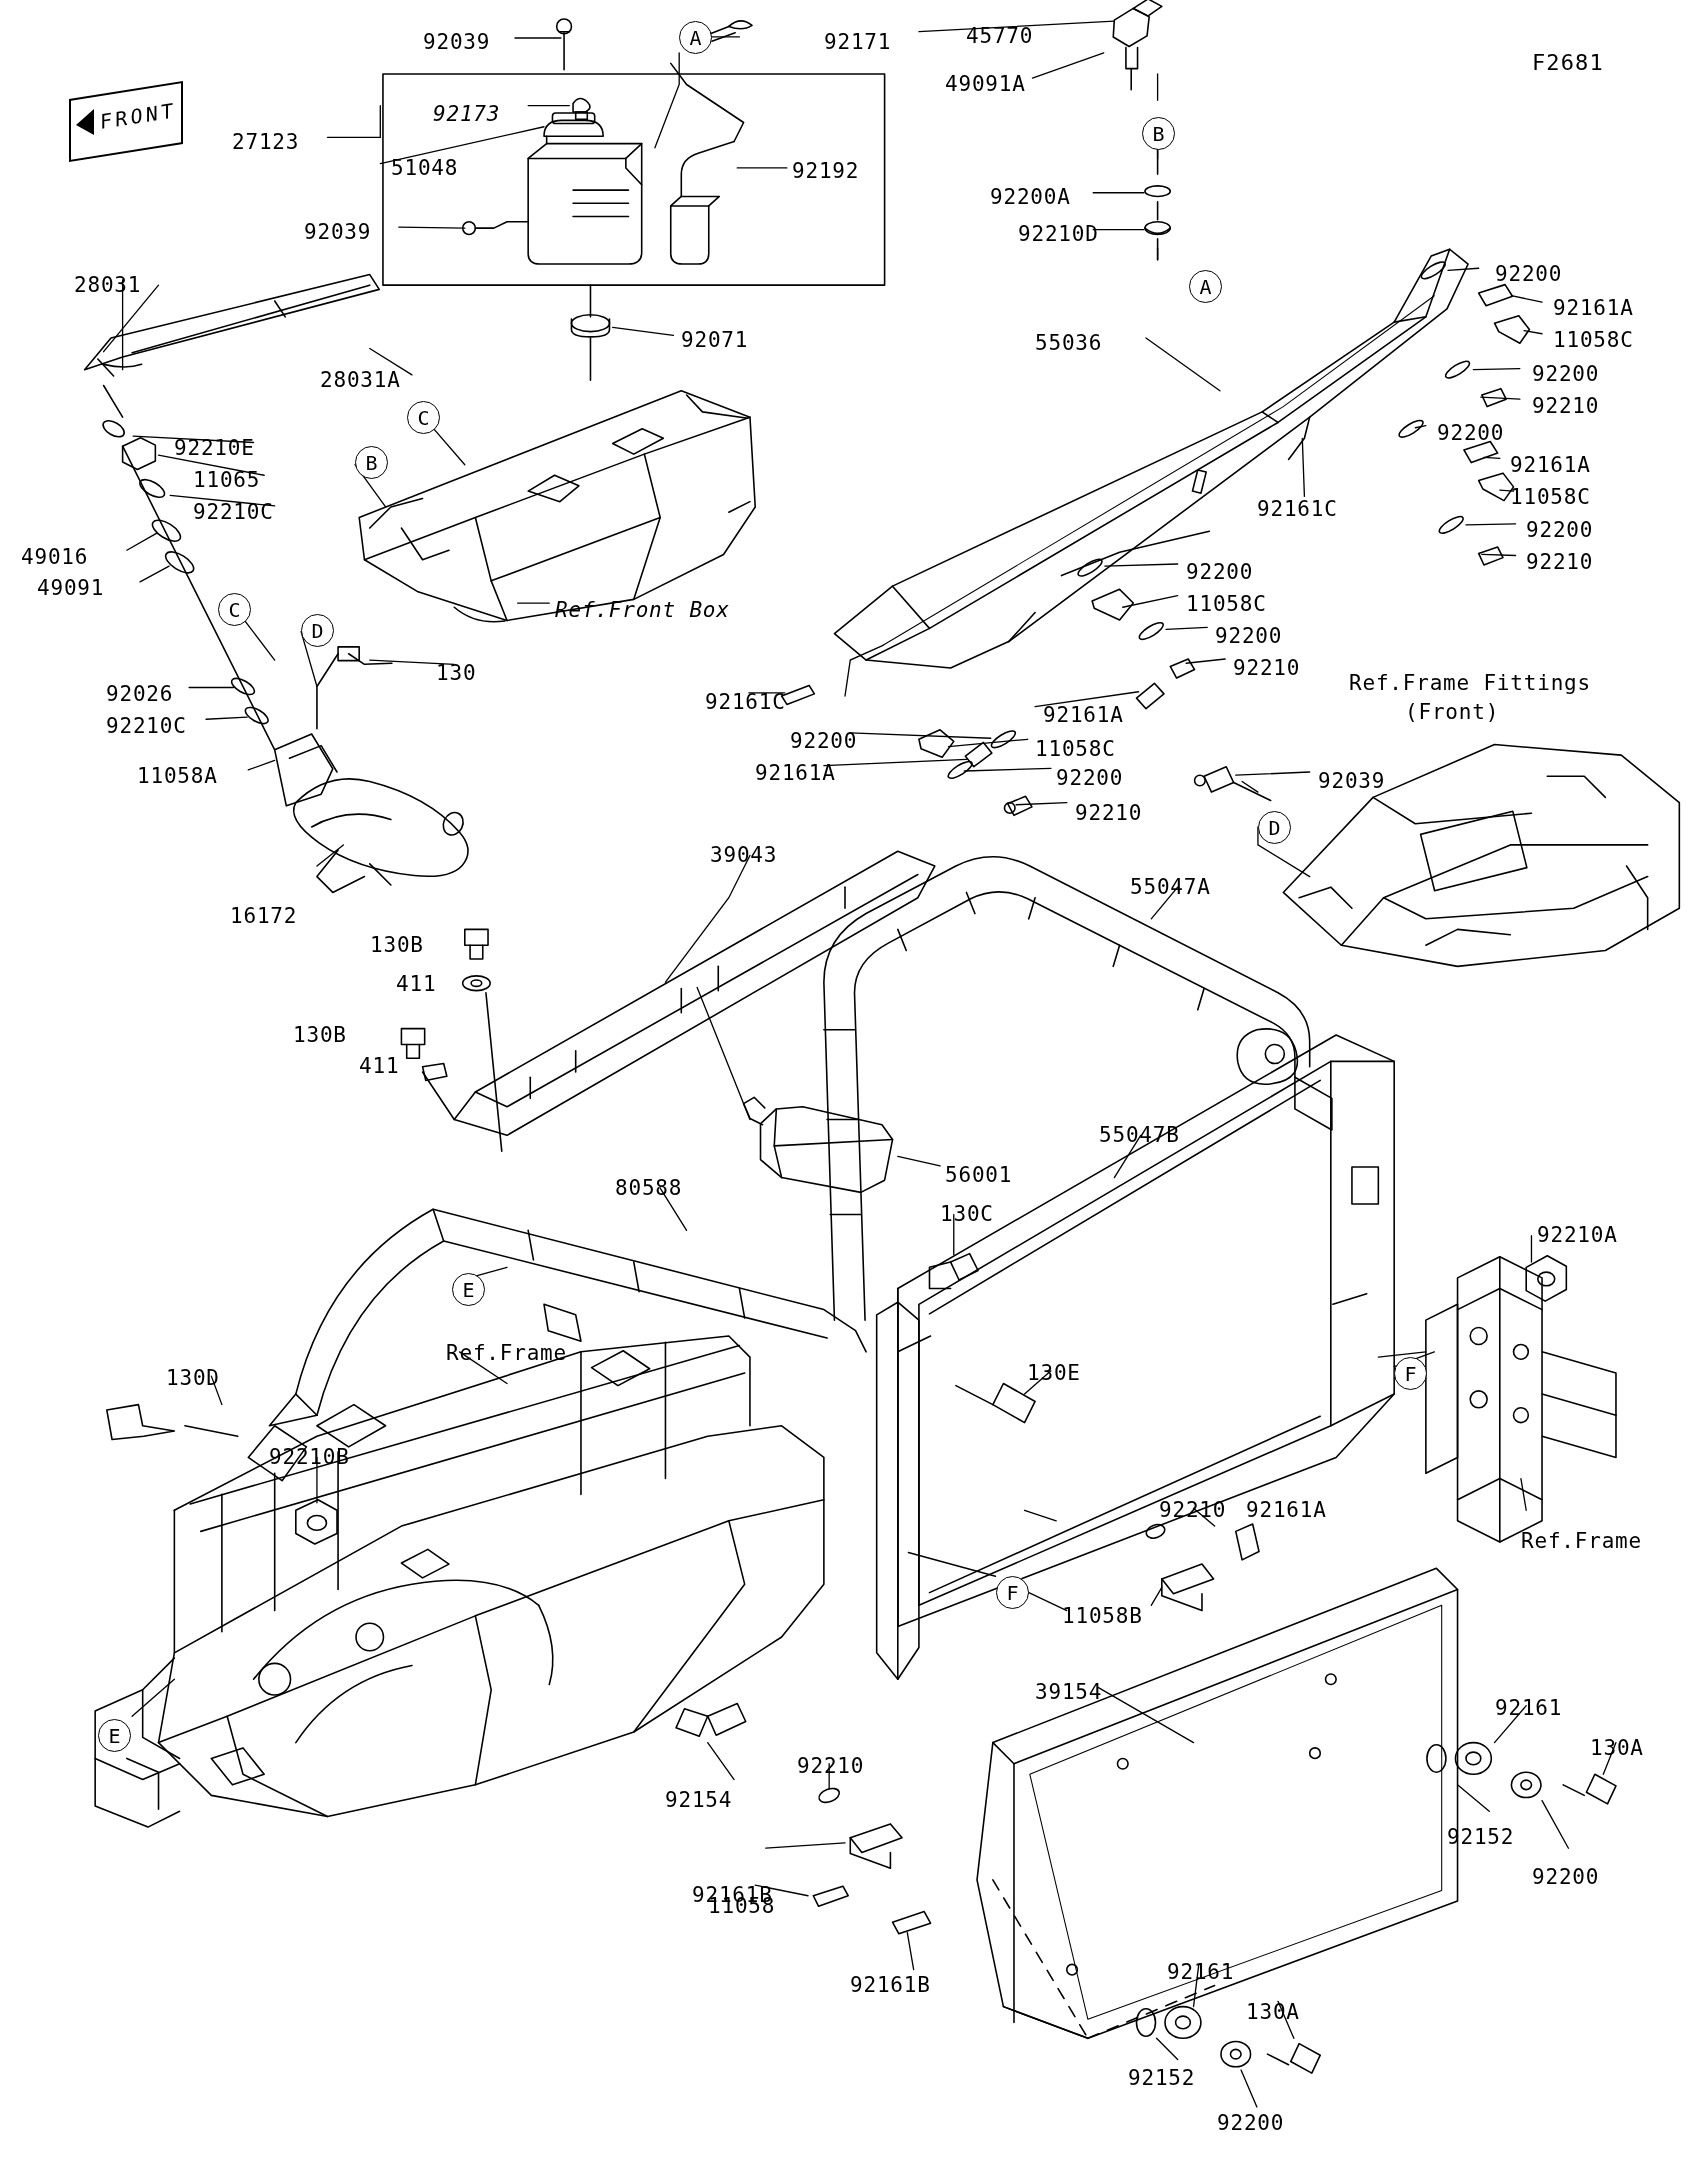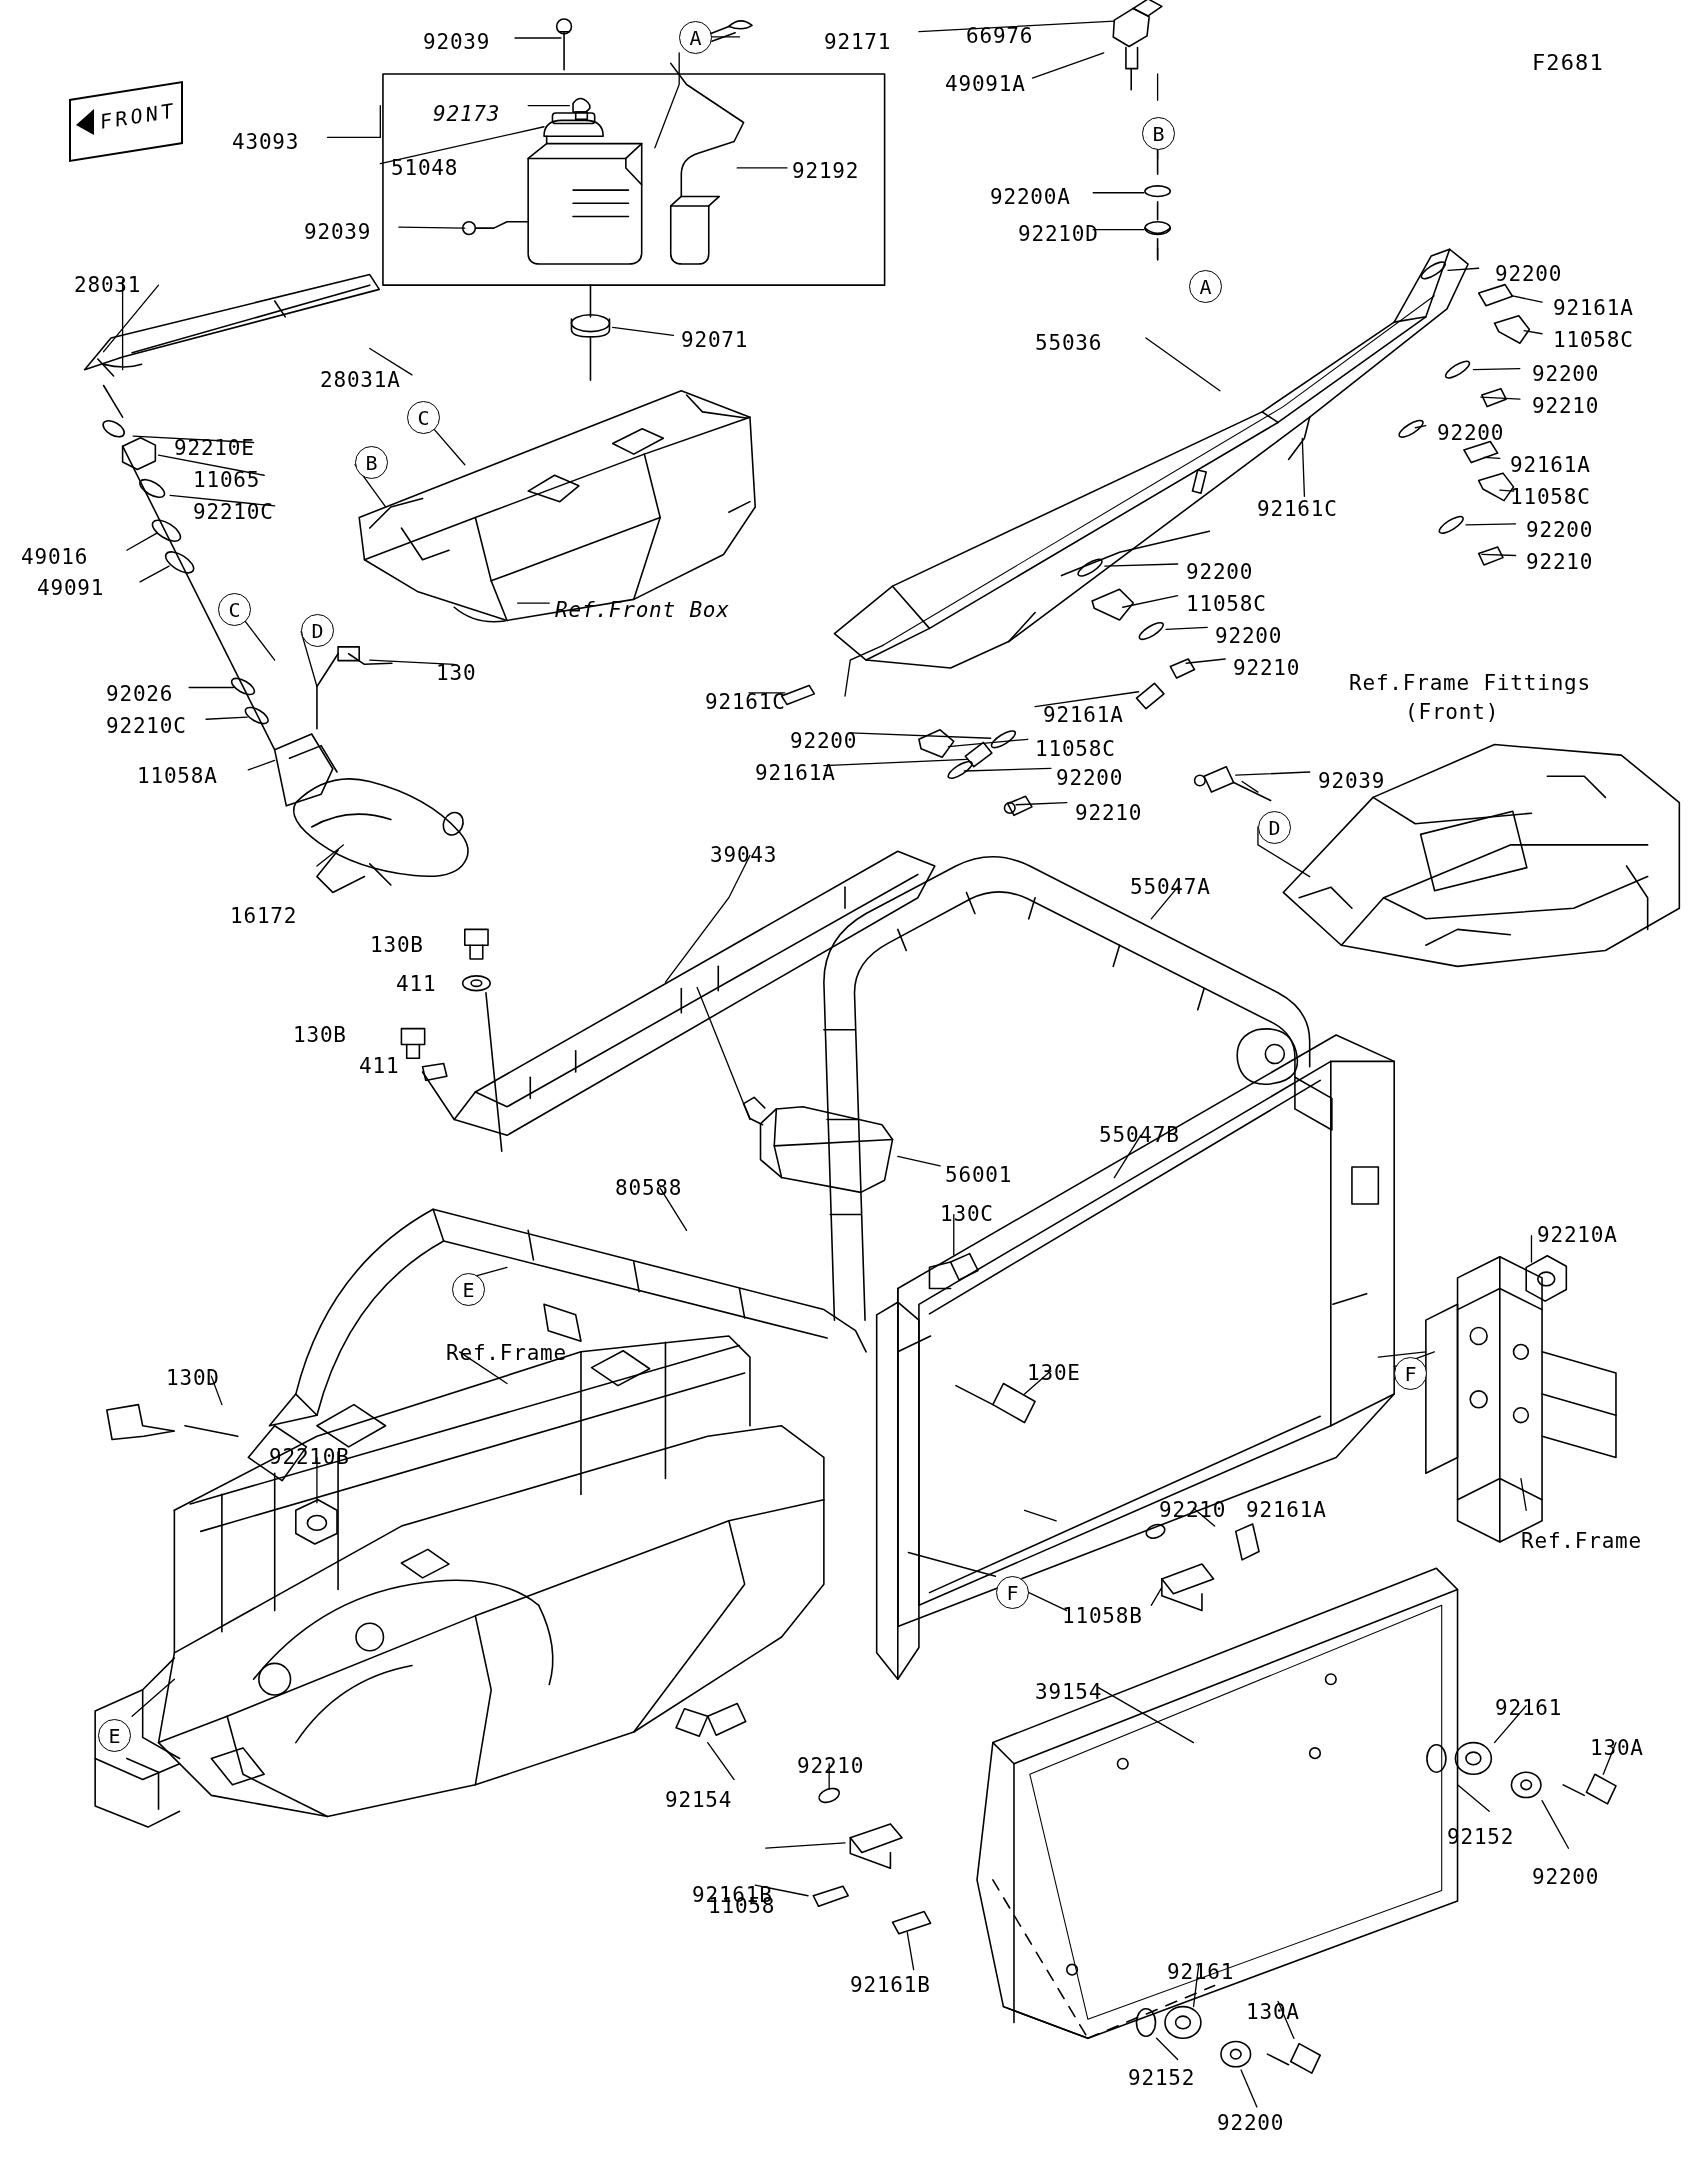--- a/index.html
+++ b/index.html
@@ -554,24 +554,24 @@
 
   <div class="frontbadge">
     <div class="box"></div>
     <div class="arrow"></div>
     <div class="txt">FRONT</div>
   </div>
 
   <div id="labels">
       <div class="lbl" style="left: 423px; top: 32px;">92039</div>
       <div class="lbl" style="left: 824px; top: 32px;">92171</div>
-      <div class="lbl" style="left: 966px; top: 26.4px;">66976</div>
+      <div class="lbl" style="left: 966px; top: 26.4px;">45770</div>
       <div class="lbl" style="left: 945px; top: 74px;">49091A</div>
       <div class="lbl" style="left: 433px; top: 104px; font-style: italic;">92173</div>
-      <div class="lbl" style="left: 232px; top: 132px;">43093</div>
+      <div class="lbl" style="left: 232px; top: 132px;">27123</div>
       <div class="lbl" style="left: 391px; top: 158px;">51048</div>
       <div class="lbl" style="left: 792px; top: 161px;">92192</div>
       <div class="lbl" style="left: 990px; top: 187px;">92200A</div>
       <div class="lbl" style="left: 990px; top: 224px; margin-left: 28px;">92210D</div>
       <div class="lbl" style="left: 304px; top: 222px;">92039</div>
       <div class="lbl" style="left: 1495px; top: 264px;">92200</div>
       <div class="lbl" style="left: 1553px; top: 298px;">92161A</div>
       <div class="lbl" style="left: 1553px; top: 330px;">11058C</div>
       <div class="lbl" style="left: 74px; top: 275px;">28031</div>
       <div class="lbl" style="left: 681px; top: 330px;">92071</div>

